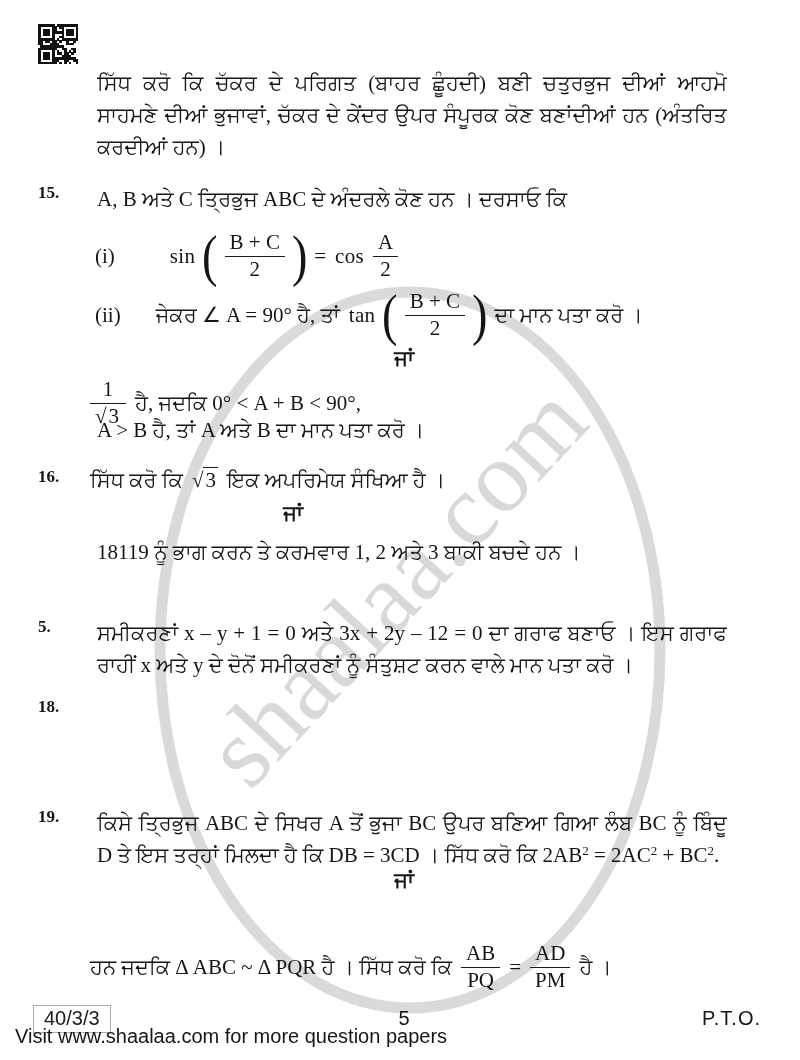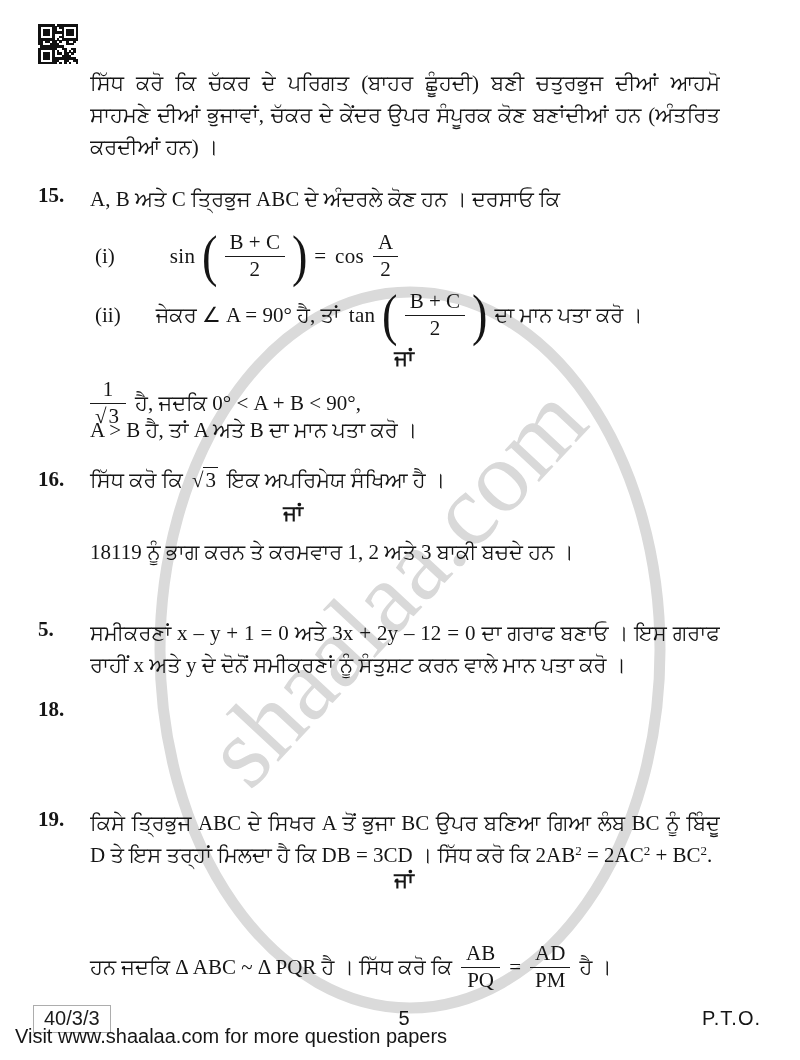--- a/index.html
+++ b/index.html
@@ -1,23 +1,23 @@
 <!DOCTYPE html>
 <html><head>
 <meta charset="utf-8">
 <style>
   html,body{margin:0;padding:0;background:#ffffff;}
   .page{position:relative;width:800px;height:1060px;background:#fff;overflow:hidden;
         font-family:"Liberation Serif","DejaVu Sans",serif;color:#151515;}
   .abs{position:absolute;z-index:2;}
   .wm{position:absolute;inset:0;z-index:0;pointer-events:none;}
-  .body-text{font-size:21px;line-height:32px;}
+  .body-text{font-size:21px;line-height:32px;margin-left:7px;}
   .line{height:32px;overflow:hidden;text-align:justify;}
   .jl{text-align-last:justify;}
-  .qnum{font-weight:bold;font-size:21px;text-align:right;}
+  .qnum{font-weight:bold;font-size:17px;text-align:right;}
   .orlbl{font-weight:bold;font-size:21px;text-align:center;}
   .frow{display:flex;align-items:center;font-size:21px;gap:9px;}
   .fn{letter-spacing:.3px;}
   .bigp{font-size:58px;line-height:0;display:inline-block;transform:scaleX(.8);margin:0 -4px;font-weight:300;}
   .frac{display:inline-flex;flex-direction:column;align-items:stretch;text-align:center;line-height:1.12;font-size:21px;vertical-align:middle;}
   .frac .num{border-bottom:1.6px solid #1a1a1a;padding:0 5px 1px;}
   .frac .den{padding:1px 5px 0;}
   .sqrt{white-space:nowrap;}
   .sqrt .rad{border-top:1.6px solid #1a1a1a;padding:0 2px;}
   .sup{font-size:13px;position:relative;top:-7px;}

